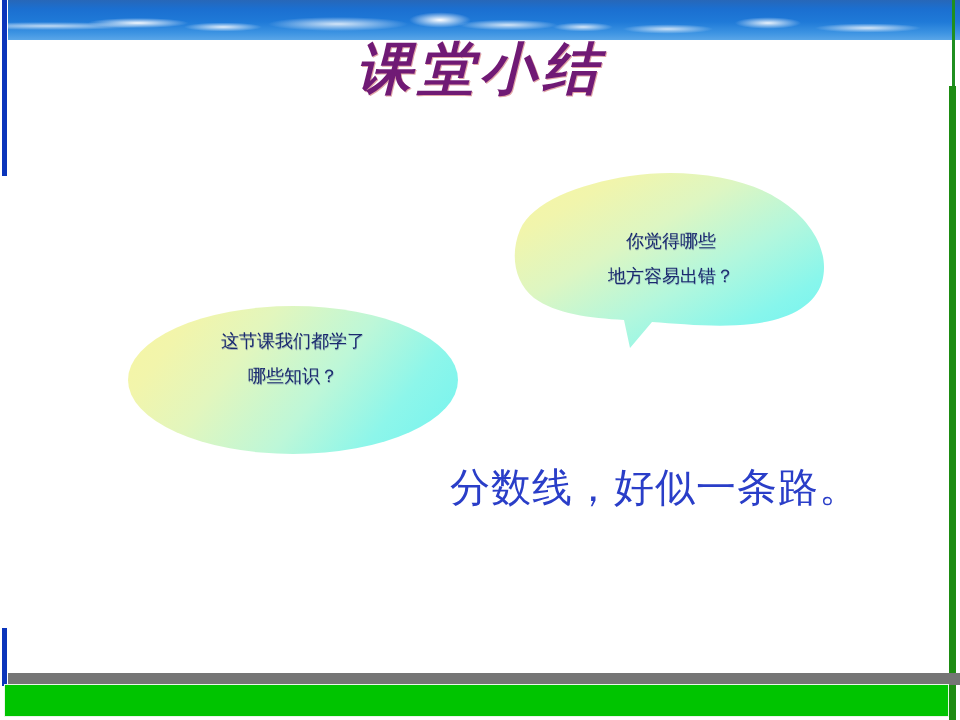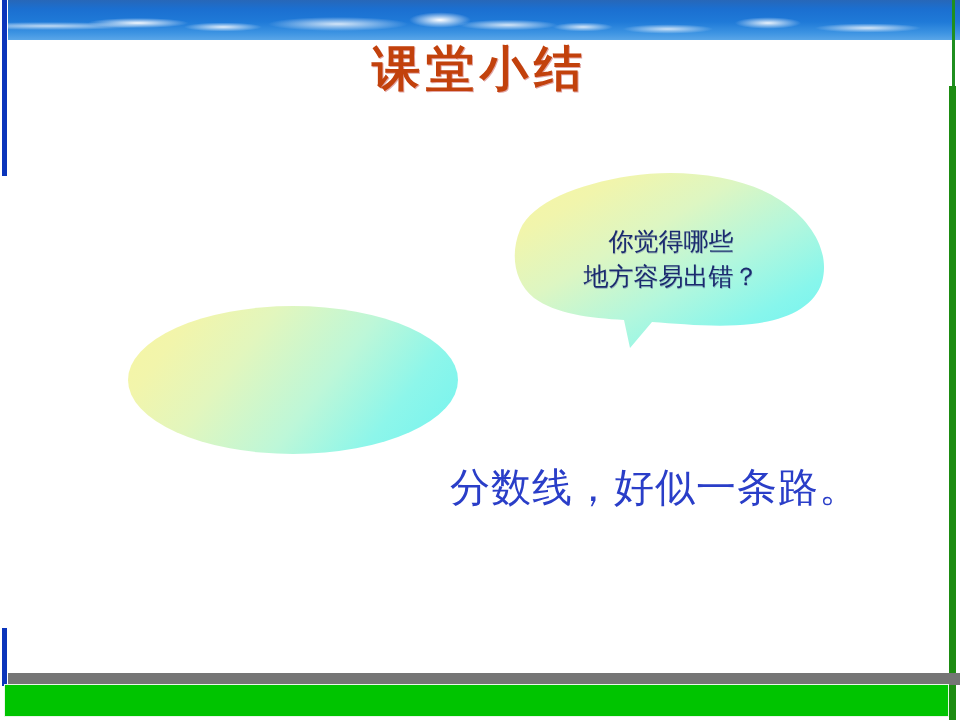--- a/index.html
+++ b/index.html
@@ -98,36 +98,37 @@
     box-sizing: border-box;
   }
 
   
   #title {
     position: absolute;
     left: 0px;
     top: 36px;
     width: 960px;
     text-align: center;
-    color: #c2410c;
-    font-family: "Liberation Serif", "DejaVu Serif", serif;
-    font-size: 48px;
+    color: #701a75;
+    font-family: "Liberation Serif", "DejaVu Serif", serif;
+    font-size: 56px;
     font-weight: bold;
+    font-style: italic;
     letter-spacing: 6px;
     line-height: 66px;
     text-shadow: 1px 1px 0 rgba(170,0,0,0.35);
     white-space: nowrap;
   }
 
   
   .bubble-text {
     position: absolute;
     color: #1a2a6e;
     font-family: "Liberation Serif", "DejaVu Serif", serif;
-    font-size: 25px;
+    font-size: 18px;
     line-height: 35px;
     text-align: center;
     white-space: pre-line;
     text-shadow: 0.5px 0.5px 0 rgba(90,110,160,0.45);
   }
 
   
   #bubble-one {
     position: absolute;
     left: 128px;
@@ -199,20 +200,22 @@
   <div id="left-blue-line"></div>
   <div id="left-blue-line-lower"></div>
   <div id="right-green-thin"></div>
   <div id="right-green-thick"></div>
 
   <div id="title">课堂小结</div>
 
   <div id="bubble-one">
     <div id="bubble-one-shape"></div>
   </div>
+  <div id="bubble-one-text" class="bubble-text">这节课我们都学了
+哪些知识？</div>
 
   <div id="bubble-two">
     <svg width="318" height="180" viewBox="0 0 318 180">
       <defs>
         <linearGradient id="blobGrad" x1="0" y1="0" x2="1" y2="1">
           <stop offset="0%" stop-color="#f7f5a3"></stop>
           <stop offset="18%" stop-color="#f1f5ac"></stop>
           <stop offset="38%" stop-color="#ddf6c2"></stop>
           <stop offset="60%" stop-color="#b2f7dd"></stop>
           <stop offset="80%" stop-color="#87f6ec"></stop>

